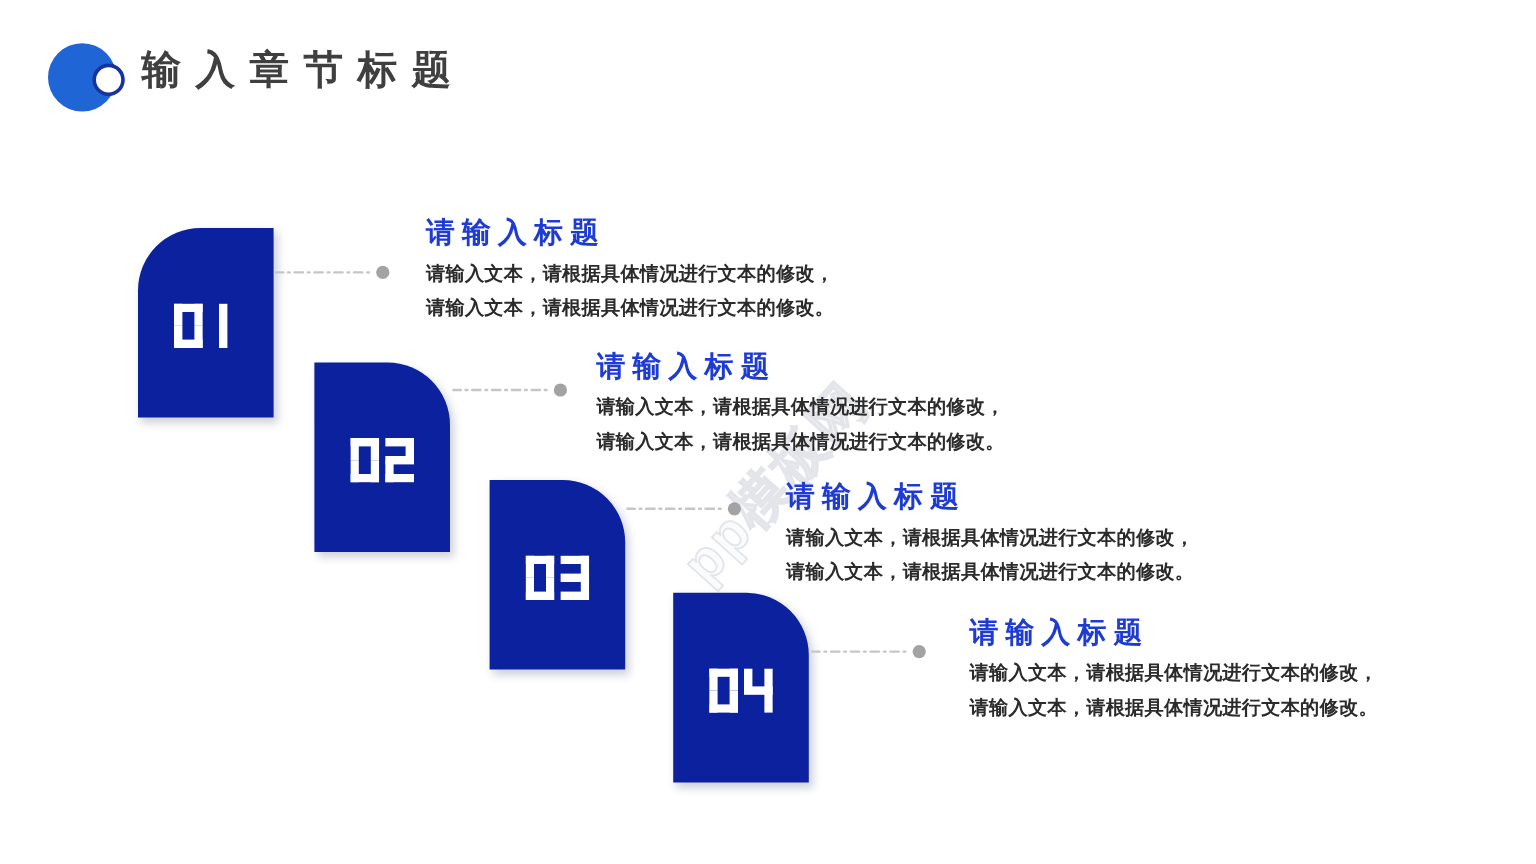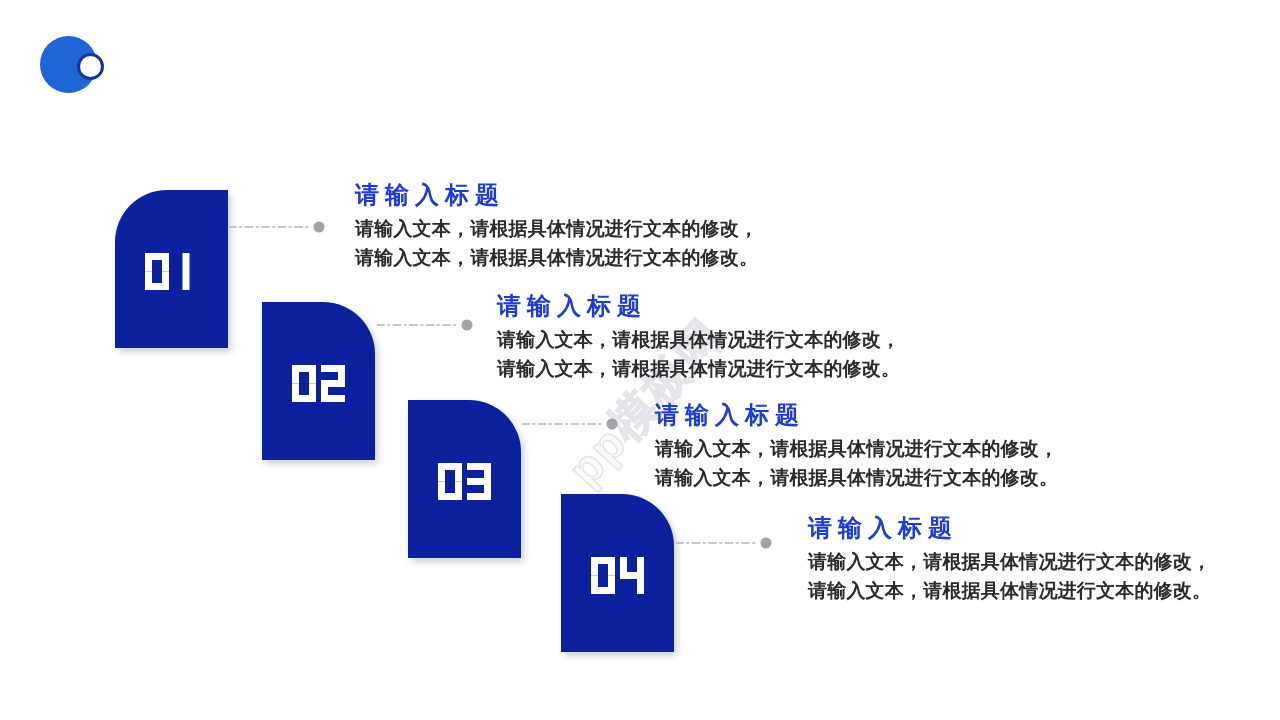--- a/index.html
+++ b/index.html
@@ -64,31 +64,32 @@
   .textblock{position:absolute;width:420px;}
   .item-1 .textblock{left:355px;top:182px;}
   .item-2 .textblock{left:497px;top:293px;}
   .item-3 .textblock{left:655px;top:402px;}
   .item-4 .textblock{left:808px;top:515px;}
   .tb-title{
     font-size:24px;font-weight:bold;letter-spacing:6px;line-height:26px;
     color:var(--title-blue);white-space:nowrap;margin-bottom:6px;
   }
   .tb-body{
-    font-size:19px;font-weight:bold;line-height:29px;
+    font-size:16px;font-weight:bold;line-height:29px;
     color:var(--body-gray);white-space:nowrap;letter-spacing:0.2px;
   }
 </style>
 </head>
 <body style="--shape-blue: #0C219D; --title-blue: #1E3BD2; --circle-blue: #2065D6; --ring-blue: #16339E; --heading-gray: #3F3F3F; --body-gray: #2B2B2B; --connector-gray: #C6C6C6; --dot-gray: #A3A3A3; --digit-white: #FFFFFF;">
 
 <div class="slide">
 
   <div class="circle-big"></div>
   <div class="circle-small"></div>
+  <div class="header-title">输入章节标题</div>
 
   <div class="watermark">pp模板网</div>
 
   <div class="item item-1">
     <div class="shape">
       <span class="digits">
           <svg viewBox="0 0 24 37" width="24" height="37">
             <rect x="0" y="0" width="24" height="7" fill="var(--digit-white)"></rect>
             <rect x="17" y="0" width="7" height="18.5" fill="var(--digit-white)"></rect>
             <rect x="17" y="18.5" width="7" height="18.5" fill="var(--digit-white)"></rect>

